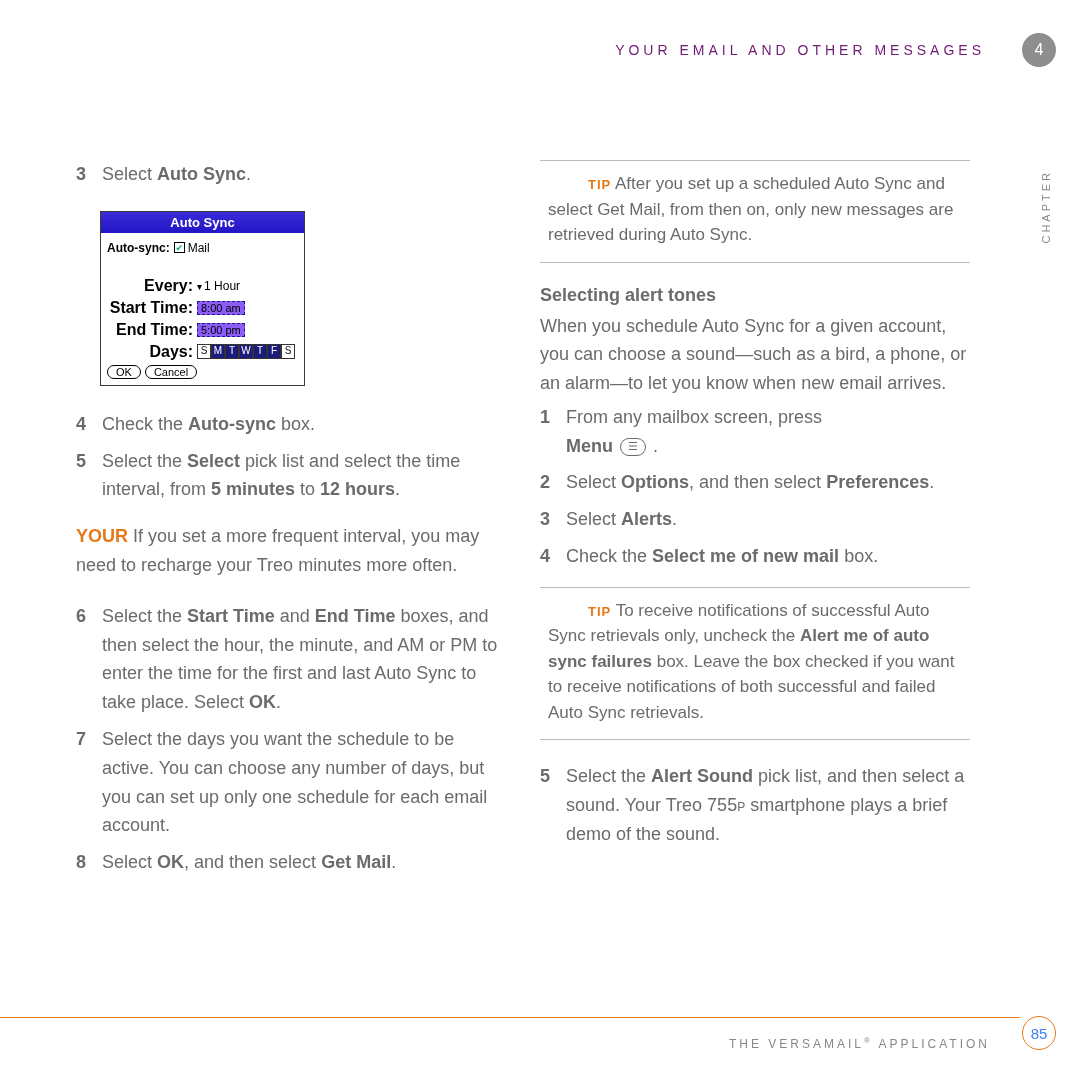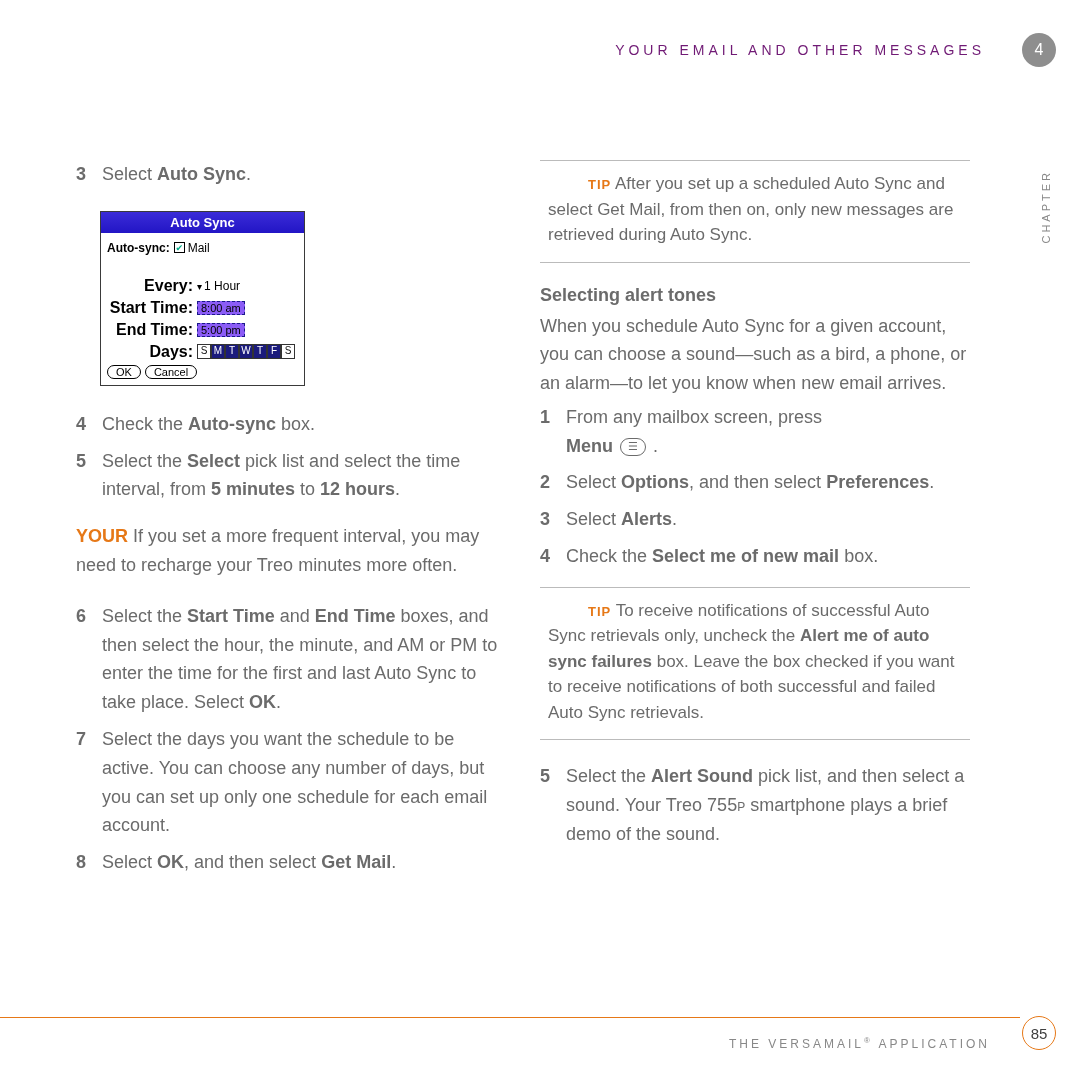--- a/index.html
+++ b/index.html
@@ -168,21 +168,21 @@
   }
   .footer-title sup { font-size: 8px; }
   .page-num {
     position: absolute;
     right: 24px;
     bottom: 30px;
     width: 34px;
     height: 34px;
     border-radius: 50%;
     border: 1px solid #e67817;
-    color: #404040;
+    color: #3b82f6;
     display: flex;
     align-items: center;
     justify-content: center;
     font-size: 15px;
     background: #fff;
   }
 </style>
 </head>
 <body>
 

